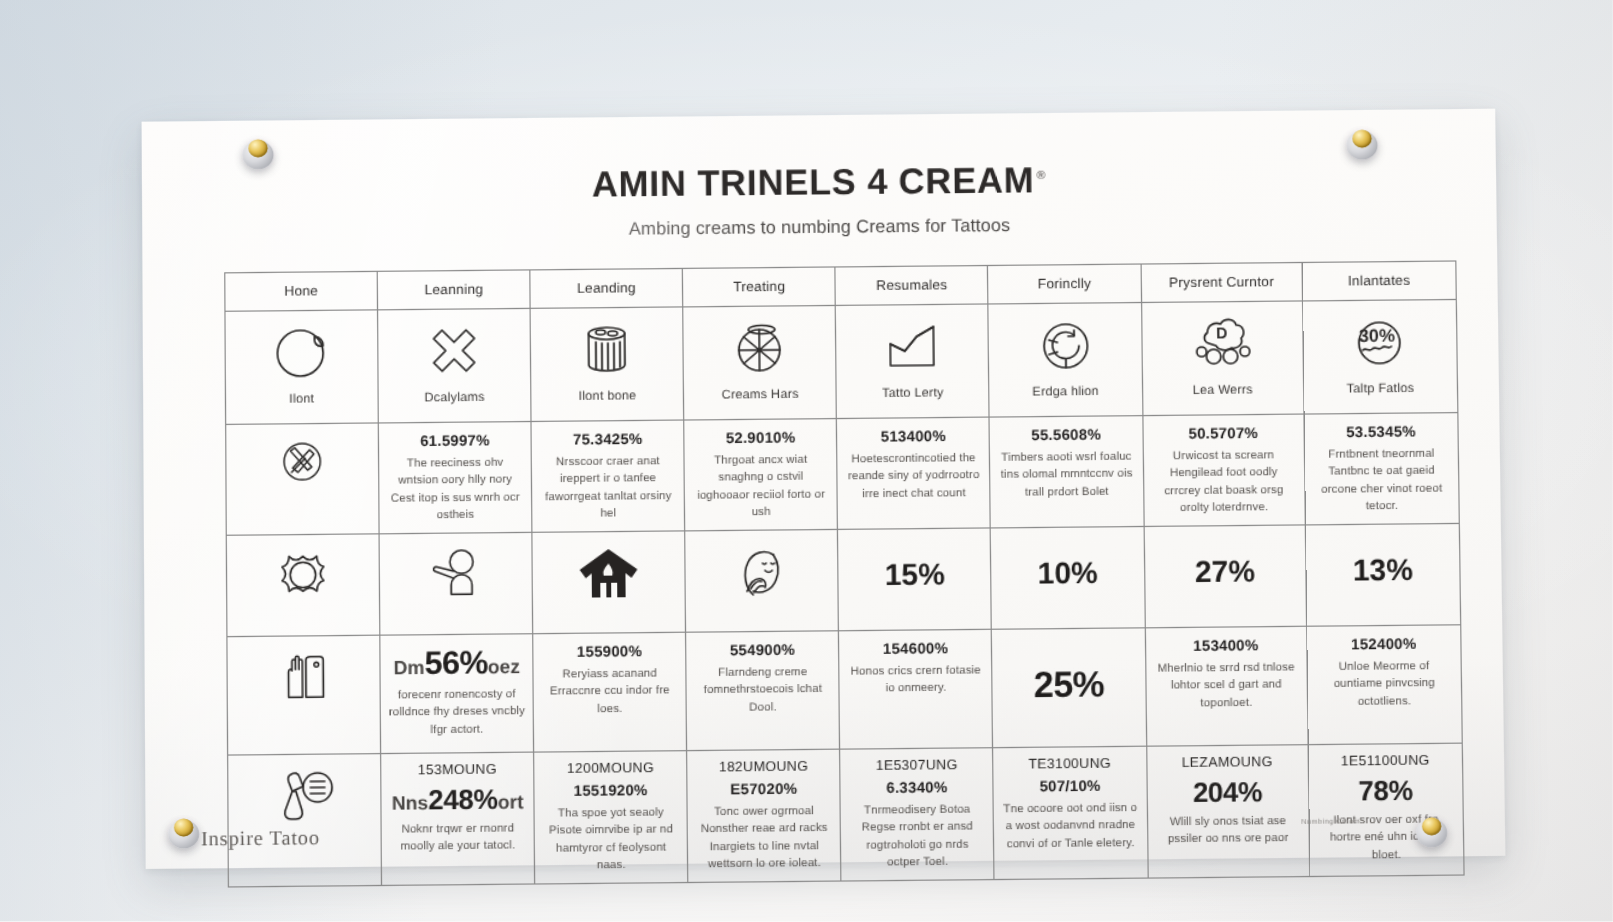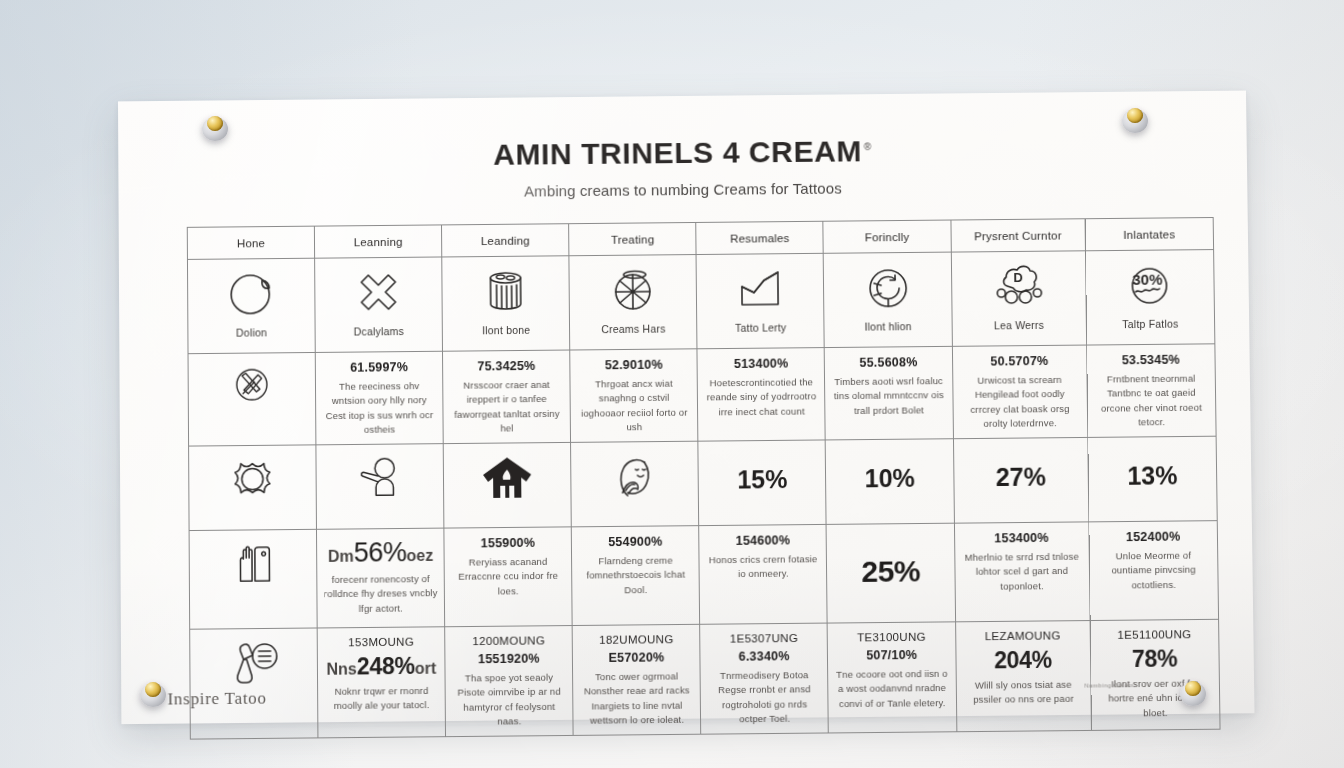--- a/index.html
+++ b/index.html
@@ -86,21 +86,21 @@
   .icon-box { display:flex; flex-direction:column; align-items:center; justify-content:center; height:100%; }
   .icon-cap { font-size:10.5px; color:#3a3735; margin-top:7px; letter-spacing:.2px; }
   svg.ico { display:block; }
   svg.ico * { stroke:#2f2d2c; fill:none; stroke-width:1.6; stroke-linecap:round; stroke-linejoin:round; }
   svg.ico .filled { fill:#262322; stroke:none; }
   svg.ico .txt { fill:#2f2d2c; stroke:none; font-size:13px; font-weight:bold; font-family:"Liberation Sans",sans-serif; }
 
   
   .stat-lead { font-size:11.5px; color:#2b2928; letter-spacing:.3px; margin-bottom:5px; }
   .stat-val  { font-size:12.5px; font-weight:bold; color:#232121; letter-spacing:.2px; }
-  .stat-big  { font-size:27px; font-weight:normal; color:#1f1d1c; letter-spacing:-.5px; }
+  .stat-big  { font-size:27px; font-weight:bold; color:#1f1d1c; letter-spacing:-.5px; }
   .stat-xl   { font-size:30px; font-weight:bold; color:#1f1d1c; letter-spacing:-.5px; }
   .stat-mid  { font-size:23px; font-weight:bold; color:#232120; letter-spacing:-.3px; }
   .stat-affix{ font-size:16px; font-weight:bold; color:#4a4745; vertical-align:baseline; }
   .blurb {
     font-size:9.5px; line-height:1.52; color:#55514e; margin-top:5px;
     filter:blur(.45px); letter-spacing:.15px;
   }
   .blurb.tight { margin-top:4px; }
 
   .mid-val { font-size:25px; font-weight:bold; color:#201e1d; line-height:1; padding-top:18px; }
@@ -158,21 +158,21 @@
 
         <tr class="r-icon">
           <td class="cell">
             <div class="icon-box">
               <span>
                 <svg class="ico" width="52" height="52" viewBox="0 0 52 52">
                   <circle cx="25" cy="27" r="19"></circle>
                   <path d="M37 13c5 1 7 4 7 8-5 1-8-2-7-8z"></path>
                 </svg>
               </span>
-              <span class="icon-cap">Dolion</span>
+              <span class="icon-cap">Ilont</span>
             </div>
           </td>
           <td class="cell">
             <div class="icon-box">
               <span>
                 <svg class="ico" width="52" height="52" viewBox="0 0 52 52">
                   <path d="M9 16l7-7 10 10 10-10 7 7-10 10 10 10-7 7-10-10-10 10-7-7 10-10z"></path>
                 </svg>
               </span>
               <span class="icon-cap">Dcalylams</span>
@@ -218,21 +218,21 @@
           <td class="cell">
             <div class="icon-box">
               <span>
                 <svg class="ico" width="52" height="52" viewBox="0 0 52 52">
                   <circle cx="26" cy="27" r="18"></circle>
                   <path d="M33 18a11 11 0 1 0 4 9"></path>
                   <path d="M33 14v5h-5"></path>
                   <path d="M12 22l7 2M12 34l7-2M26 45v-7"></path>
                 </svg>
               </span>
-              <span class="icon-cap">Ilont hlion</span>
+              <span class="icon-cap">Erdga hlion</span>
             </div>
           </td>
           <td class="cell">
             <div class="icon-box">
               <span>
                 <svg class="ico" width="58" height="52" viewBox="0 0 58 52">
                   <path d="M18 26c-4-1-5-6-1-9 0-6 6-9 11-7 3-5 11-5 13 1 6 0 8 7 4 11 2 5-3 9-8 8-4 3-11 2-13-2z"></path>
                   <text class="txt" x="29" y="22" text-anchor="middle">D</text>
                   <circle cx="12" cy="33" r="4"></circle>
                   <circle cx="22" cy="37" r="6"></circle>

